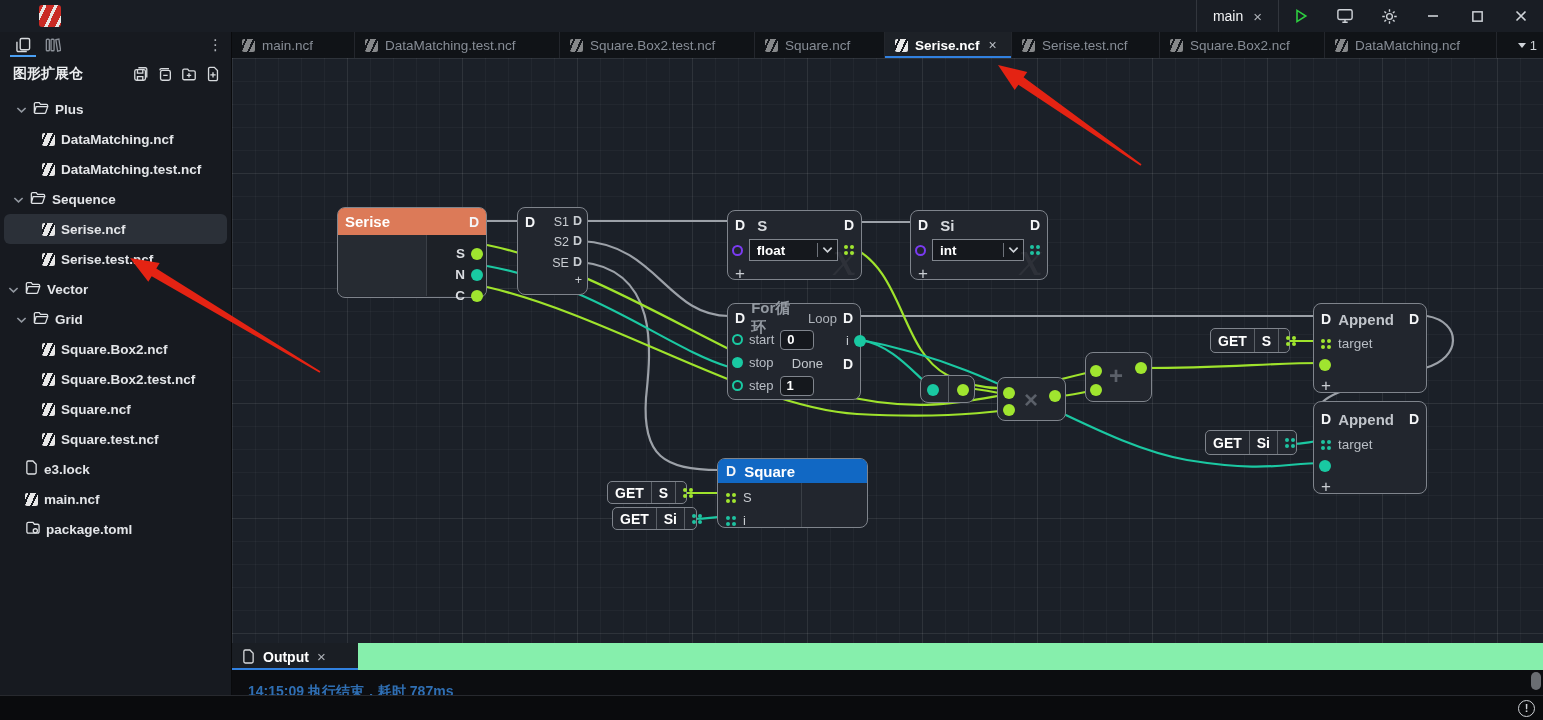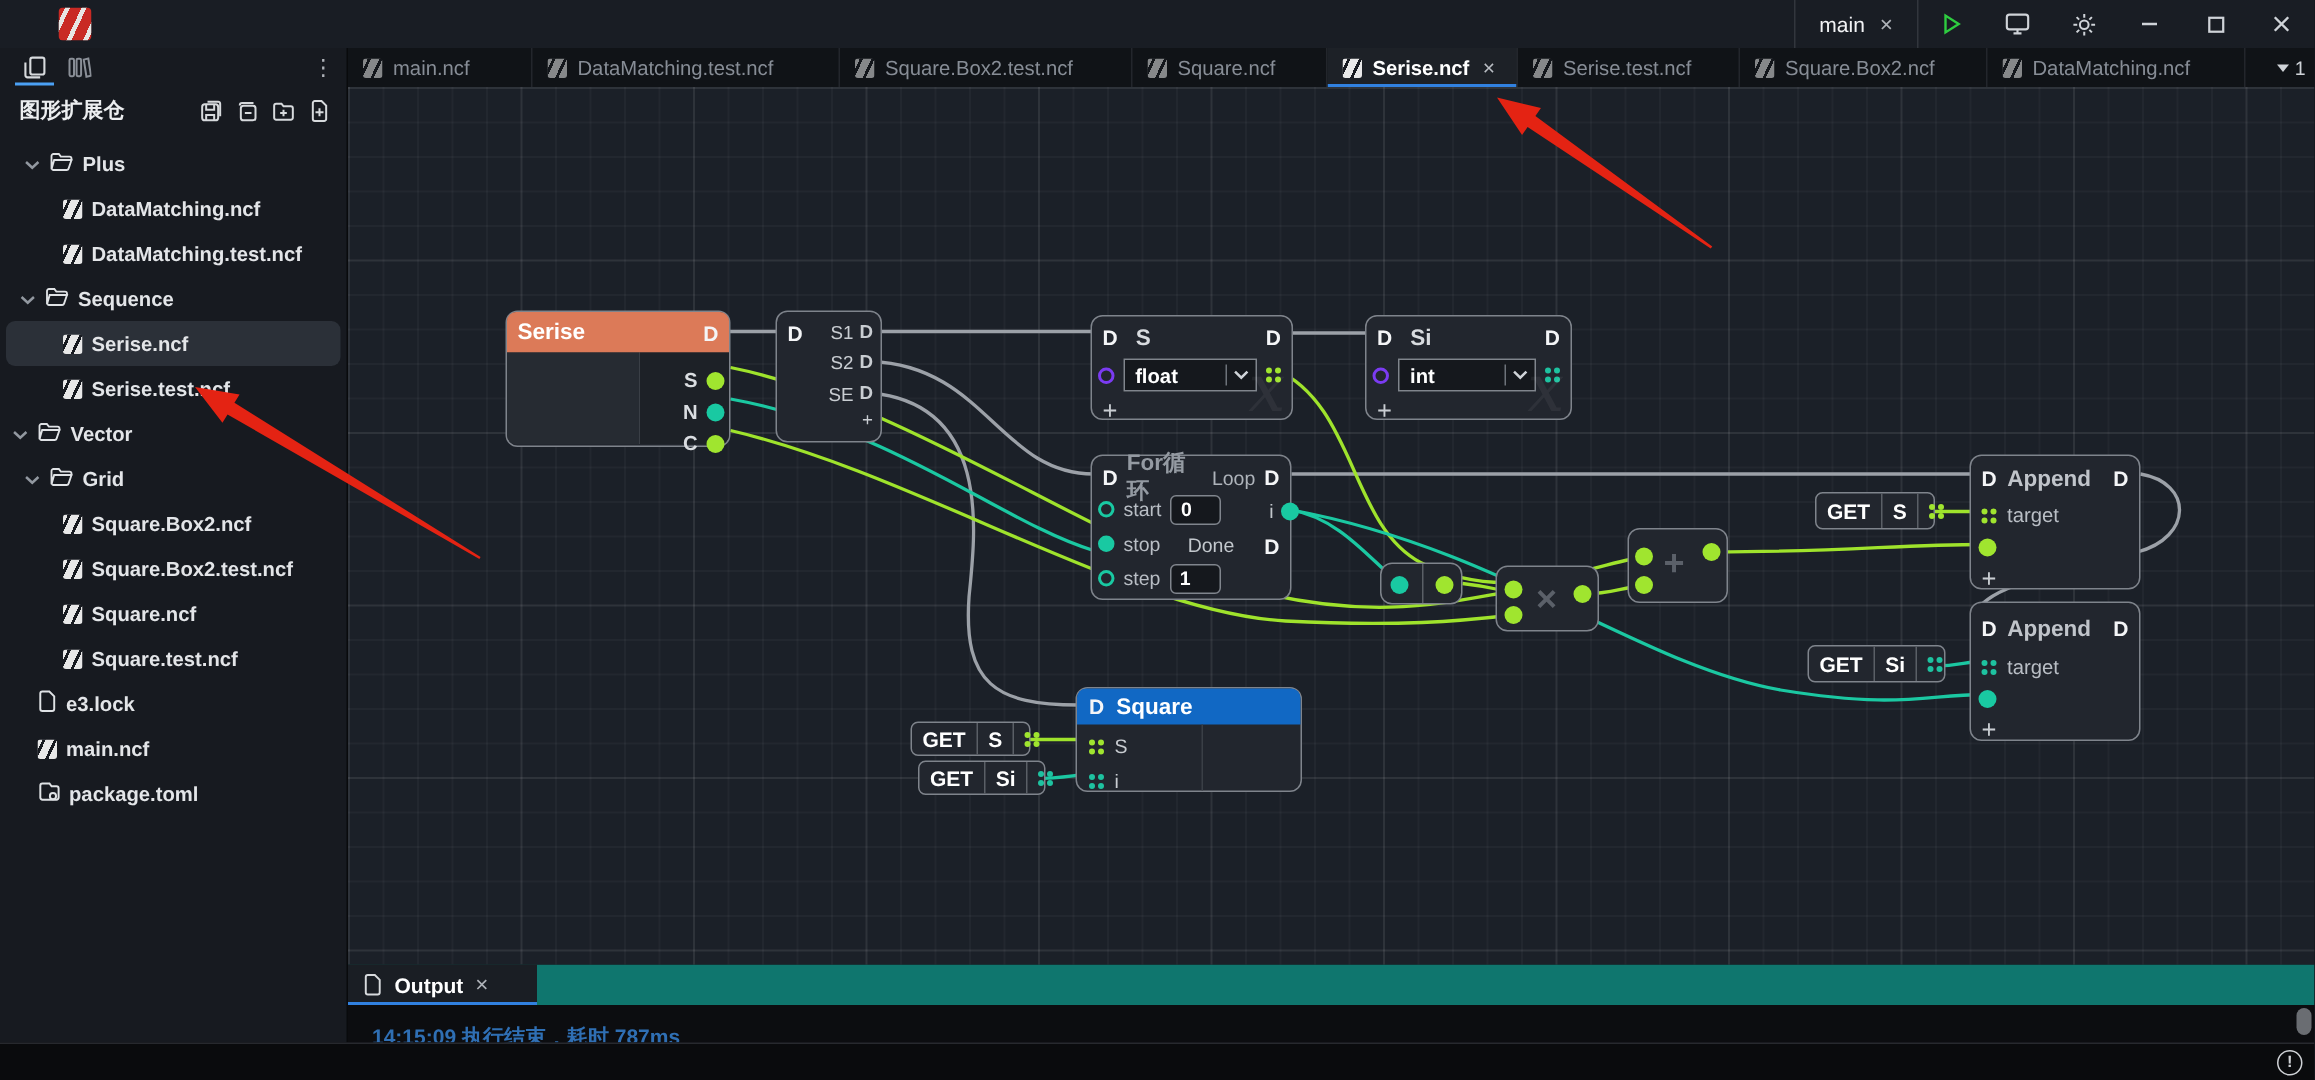--- a/index.html
+++ b/index.html
@@ -157,21 +157,21 @@
   
   .n-append { width:114px; padding:5px 7px 0 7px; }
   .n-append .hd { display:flex; align-items:center; gap:7px; height:20px; }
   .n-append .hd .ttl { color:#c0c4ca; font-weight:bold; font-size:15px; }
   .n-append .hd .dtxt:last-child { margin-left:auto; }
   .n-append .arow { display:flex; align-items:center; gap:7px; height:21px; color:#b9bec5; font-size:13.5px; }
   .n-append1 { left:1081px; top:245px; height:90px; }
   .n-append2 { left:1081px; top:343px; height:93px; }
 
   
-  .opanel-tabs { height:27px; background:#0f766e; display:flex; align-items:flex-end; }
+  .opanel-tabs { height:27px; background:#86efac; display:flex; align-items:flex-end; }
   .otab { height:27px; width:126px; display:flex; align-items:center; gap:8px; padding:0 10px; position:relative; background:#1a1e24; }
   .otab::after { content:""; position:absolute; left:0; right:0; bottom:0; height:2px; background:#3181e0; }
   .otab .olabel { color:#fff; font-weight:bold; font-size:14px; }
   .otab svg { stroke:#d7dadd; fill:none; stroke-width:1.4; }
   .olog { height:25px; background:#0c0d10; position:relative; overflow:hidden; }
   .olog-line { position:absolute; left:16px; top:13px; color:#2f6fb4; font-size:14px; font-weight:600; white-space:nowrap; }
   .oscroll { position:absolute; right:2px; top:2px; width:10px; height:18px; border-radius:5px; background:#6a6d72; }
 
   
   .statusbar { height:25px; background:#0a0b0d; border-top:1px solid #27292e; display:flex; align-items:center; position:relative; }

